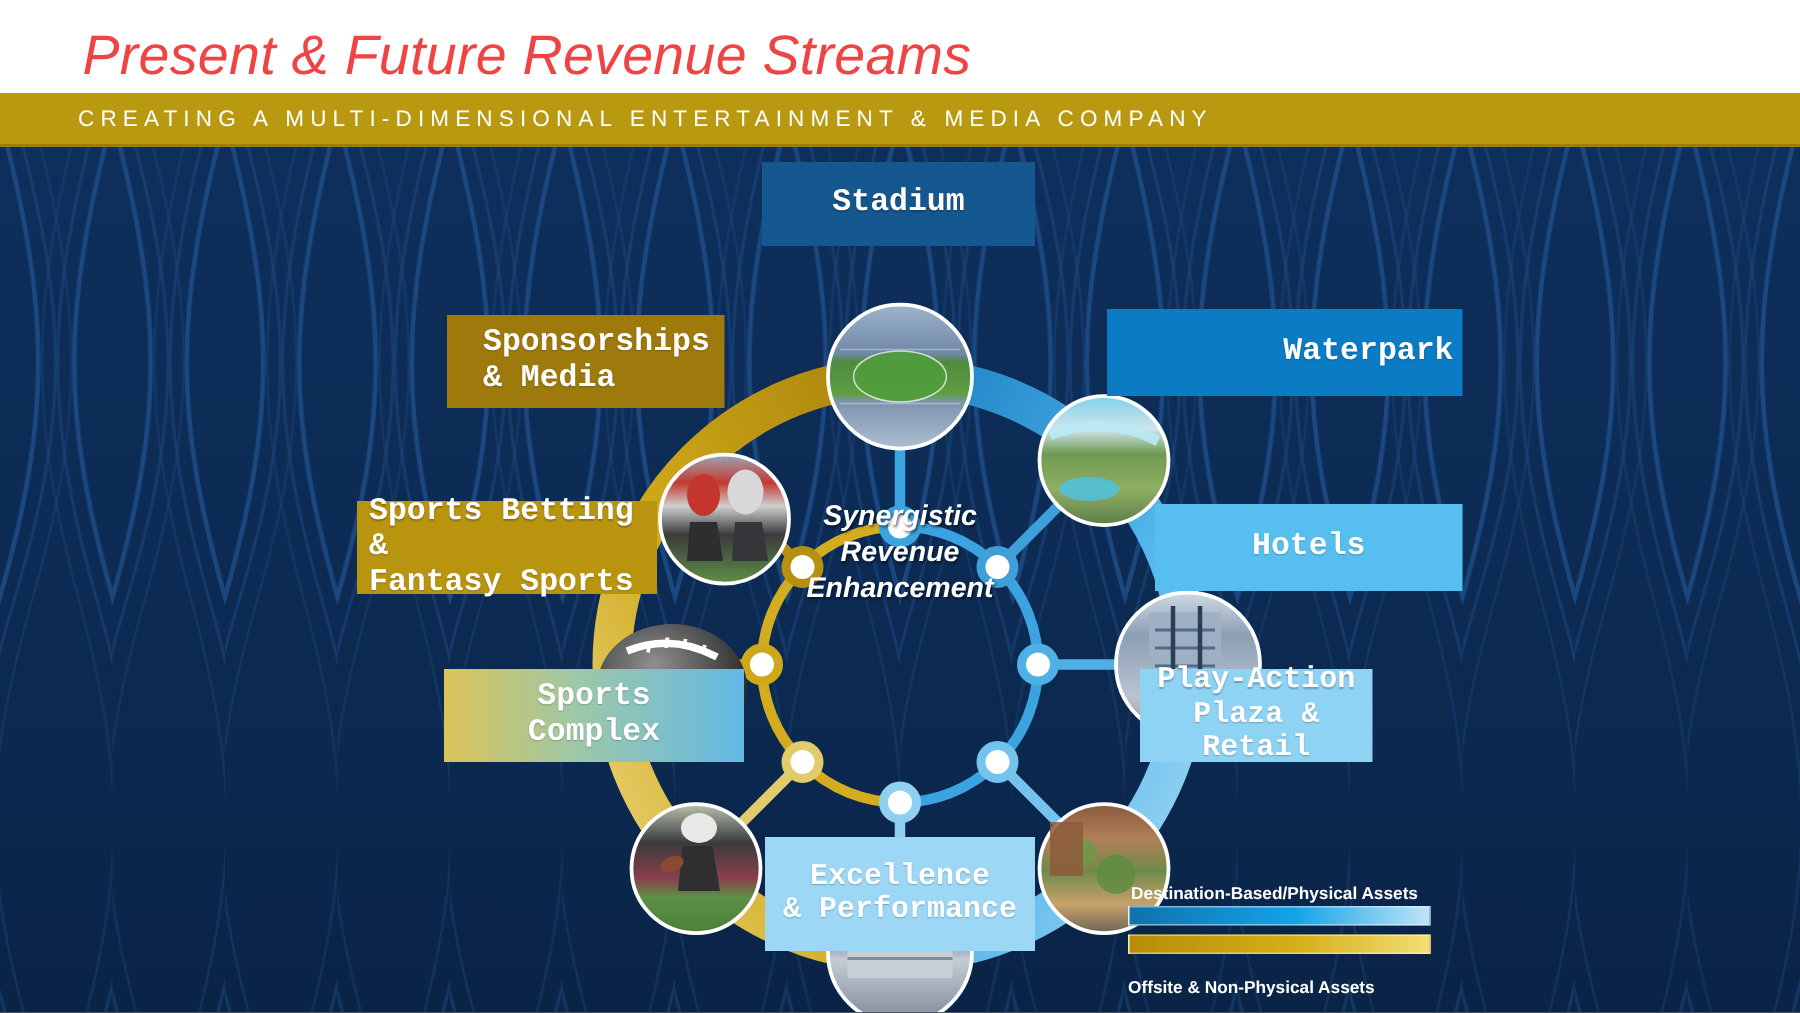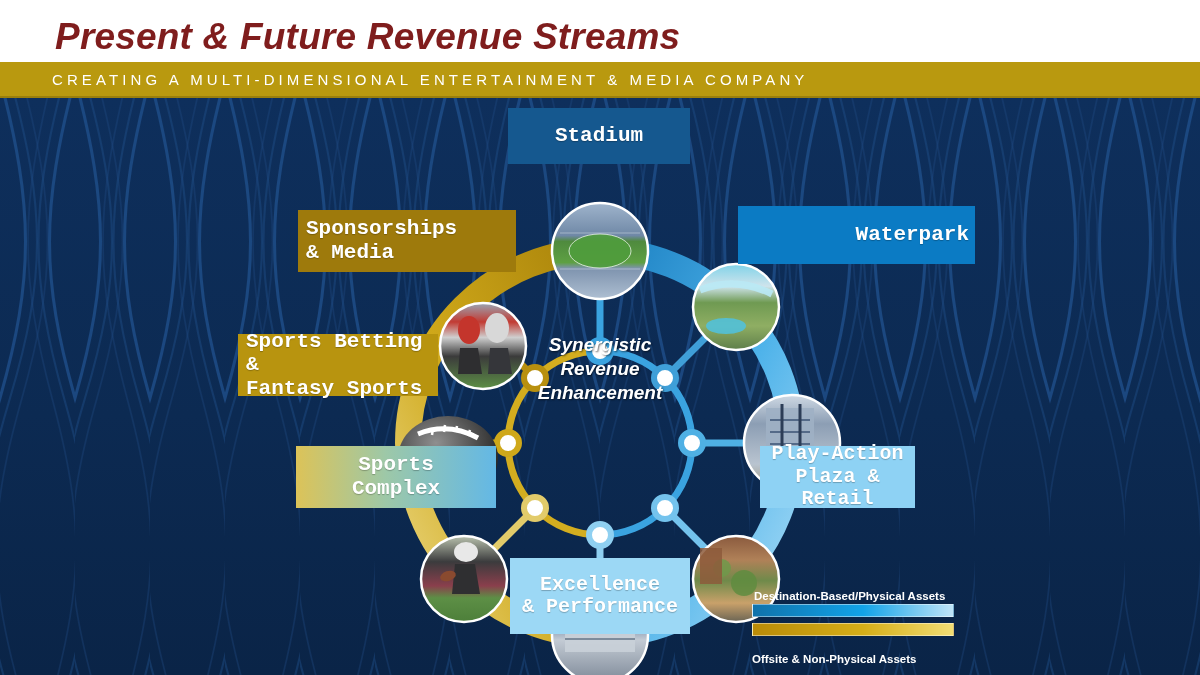--- a/index.html
+++ b/index.html
@@ -6,22 +6,22 @@
   #slide{
     position:relative;width:1200px;height:675px;overflow:hidden;
     font-family:"Liberation Sans",sans-serif;background:#ffffff;
   }
 
   
   #title-area{position:absolute;left:0;top:0;width:1200px;height:62px;background:#ffffff;}
   #slide-title{
     position:absolute;left:55px;top:16px;
     font-family:"Liberation Sans",sans-serif;
-    font-style:italic;font-weight:700;font-size:37px;letter-spacing:.2px;
-    color:#7f1d1d;white-space:nowrap;
+    font-style:italic;font-weight:400;font-size:37px;letter-spacing:.2px;
+    color:#ef4444;white-space:nowrap;
   }
   #subtitle-band{
     position:absolute;left:0;top:62px;width:1200px;height:36px;
     background:#b9990f;
   }
   #subtitle-band:after{content:"";position:absolute;left:0;bottom:0;width:100%;height:2px;background:#9a7f0c;}
   #slide-subtitle{
     position:absolute;left:52px;top:9px;
     font-size:15px;font-weight:400;letter-spacing:4.1px;color:#ffffff;white-space:nowrap;
   }
@@ -52,22 +52,22 @@
      justify-content:center;text-align:center;font-size:21px;}
   #lbl-playaction{left:760px;top:348px;width:155px;height:62px;background:#8ed2f4;
      justify-content:center;text-align:center;font-size:20px;}
   #lbl-centers{left:510px;top:460px;width:180px;height:76px;background:#9cd8f5;
      justify-content:center;text-align:center;font-size:20px;}
   #lbl-sportscomplex{left:296px;top:348px;width:200px;height:62px;
      background:linear-gradient(90deg,#dcc358 0%,#9dc8a8 45%,#63b8e6 100%);
      justify-content:center;text-align:center;font-size:21px;}
   #lbl-betting{left:238px;top:236px;width:200px;height:62px;background:#b8940f;
      justify-content:flex-start;text-align:left;padding-left:8px;box-sizing:border-box;font-size:21px;}
-  #lbl-sponsor{left:298px;top:112px;width:218px;height:62px;background:#9e7a0c;
-     justify-content:flex-start;text-align:left;padding-left:8px;box-sizing:border-box;font-size:21px;}
+  #lbl-sponsor{left:298px;top:112px;width:185px;height:62px;background:#9e7a0c;
+     justify-content:flex-start;text-align:left;padding-left:24px;box-sizing:border-box;font-size:21px;}
 
   
   #hub-text{
     position:absolute;left:506px;top:226px;width:188px;height:90px;
     display:flex;flex-direction:column;justify-content:center;align-items:center;
     color:#ffffff;font-style:italic;font-weight:bold;font-size:19px;line-height:1.28;
     text-align:center;text-shadow:1px 1px 2px rgba(0,0,0,.55);pointer-events:none;
   }
 
   
@@ -318,20 +318,23 @@
     </svg>
 
     <div class="lbl" id="lbl-stadium">
       <span>Stadium</span>
     </div>
 
     <div class="lbl" id="lbl-waterpark">
       <span>Waterpark</span>
     </div>
 
+    <div class="lbl" id="lbl-hotels">
+      <span>Hotels</span>
+    </div>
 
     <div class="lbl" id="lbl-playaction">
       <div style="width:100%">
         <span>Play-Action</span>
         <span>Plaza &amp; Retail</span>
       </div>
     </div>
 
     <div class="lbl" id="lbl-centers">
       <div style="width:100%">

